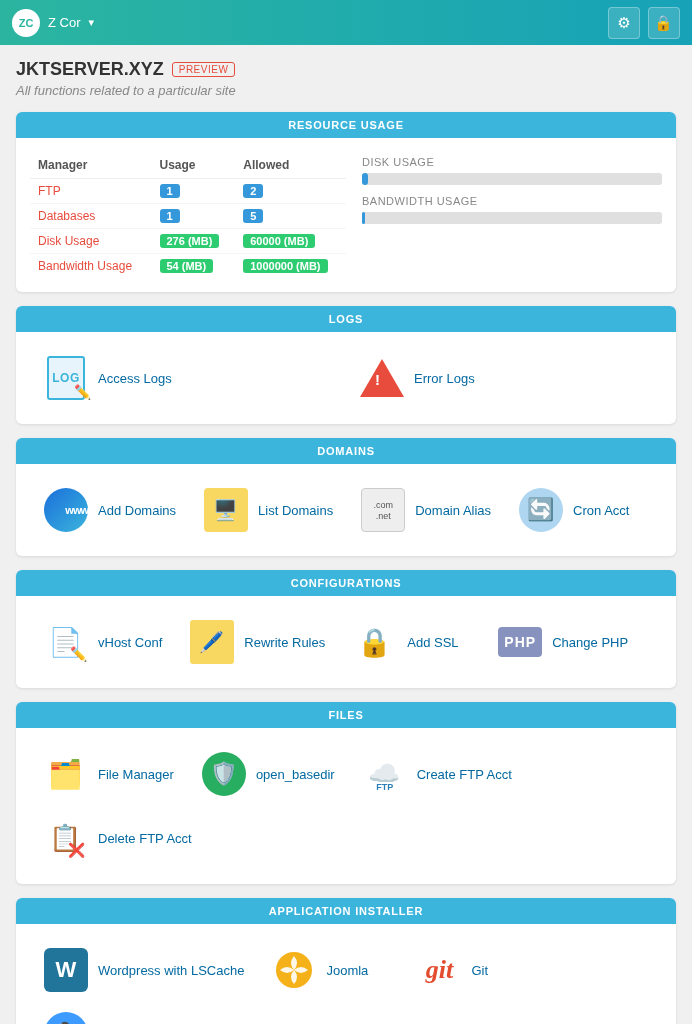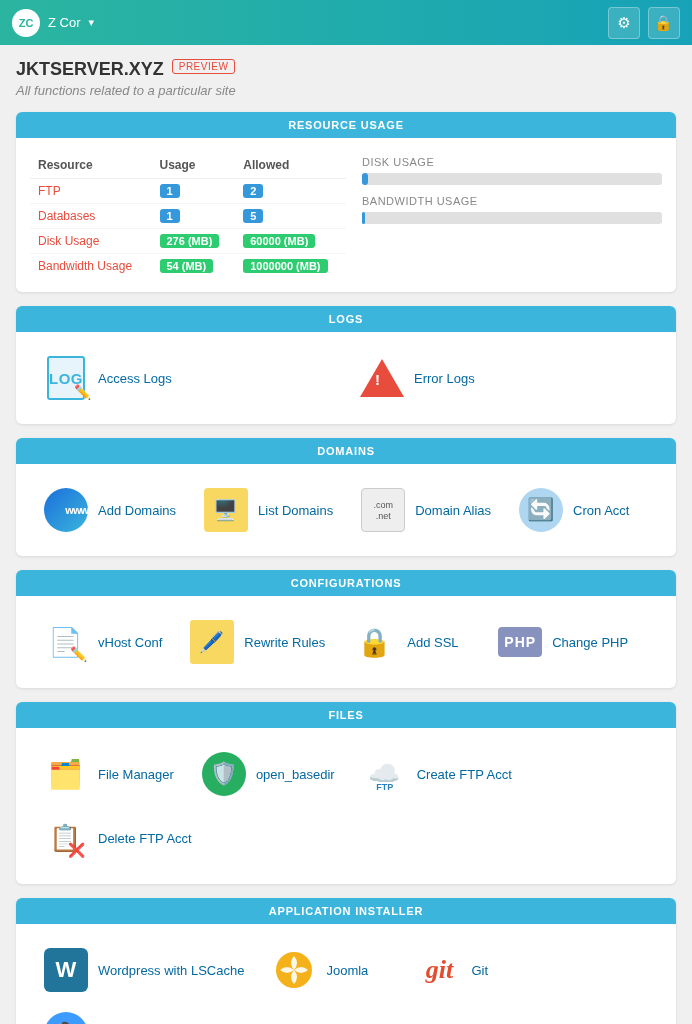--- a/index.html
+++ b/index.html
@@ -24,21 +24,21 @@
     .topnav-icon-btn {
       width: 32px; height: 32px; border-radius: 4px;
       background: rgba(255,255,255,0.15); border: 1px solid rgba(255,255,255,0.3);
       display: flex; align-items: center; justify-content: center;
       color: white; cursor: pointer; font-size: 15px;
     }
 
     
     .page { padding: 14px 16px; }
 
-    .page-title { font-size: 18px; font-weight: bold; color: #333; display: flex; align-items: flex-start; gap: 8px; }
+    .page-title { font-size: 18px; font-weight: bold; color: #333; display: flex; align-items: center; gap: 8px; }
     .preview-badge {
       font-size: 10px; border: 1px solid #e74c3c; color: #e74c3c;
       padding: 1px 6px; border-radius: 3px; font-weight: normal; letter-spacing: 0.5px;
     }
     .page-subtitle { font-size: 13px; color: #888; margin-top: 3px; font-style: italic; }
 
     
     .section-card {
       background: white;
       border-radius: 6px;
@@ -93,21 +93,21 @@
       width: 44px; height: 44px;
       display: flex; align-items: center; justify-content: center;
       flex-shrink: 0; font-size: 22px;
     }
     .log-icon-file {
       width: 38px; height: 44px;
       background: #e8f4fb;
       border: 2px solid #3bb5dc;
       border-radius: 3px;
       display: flex; align-items: center; justify-content: center;
-      font-weight: bold; font-size: 15px; color: #3bb5dc;
+      font-weight: bold; font-size: 12px; color: #3bb5dc;
       letter-spacing: 0.5px;
     }
     .log-icon-pencil {
       position: absolute; bottom: 0; right: -4px;
       font-size: 14px; color: #f39c12;
     }
 
     
     .www-icon {
       width: 44px; height: 44px; border-radius: 50%;
@@ -202,21 +202,21 @@
   <div class="page-subtitle">All functions related to a particular site</div>
 
   <div class="section-card">
     <div class="section-header">RESOURCE USAGE</div>
     <div class="section-body">
       <div class="resource-layout">
         <div class="resource-table">
           <table>
             <thead>
               <tr>
-                <th>Resource</th>
+                <th>Manager</th>
                 <th>Usage</th>
                 <th>Allowed</th>
               </tr>
             </thead>
             <tbody id="resource-rows">
                 <tr>
                   <td class="res-label">FTP</td>
                   <td><span class="badge badge-blue">1</span></td>
                   <td><span class="badge badge-blue">2</span></td>
                 </tr>

